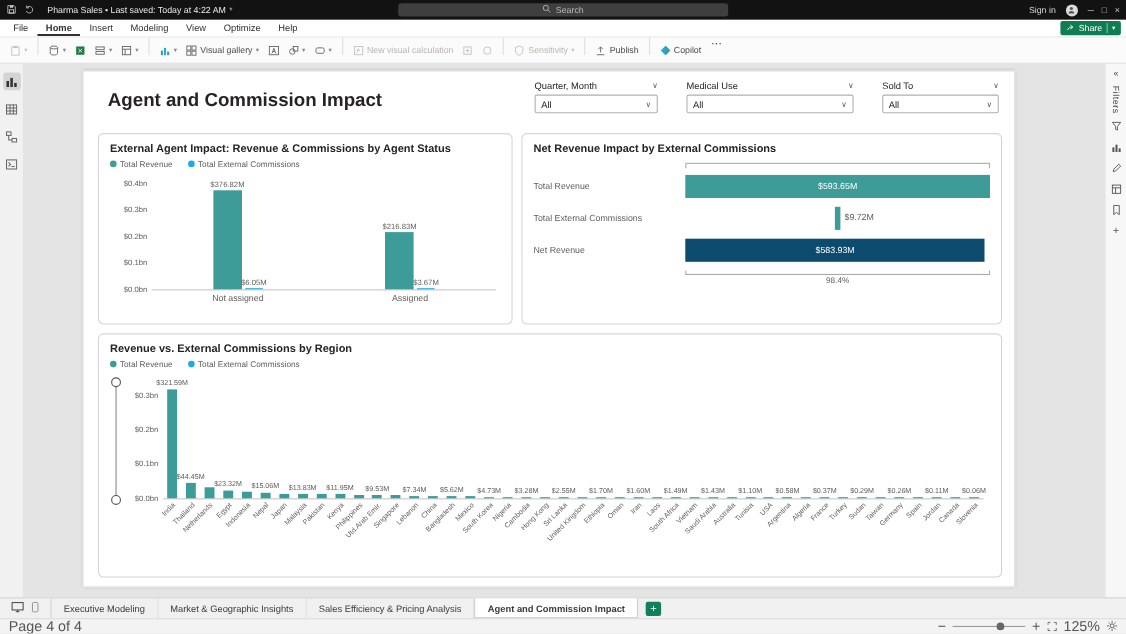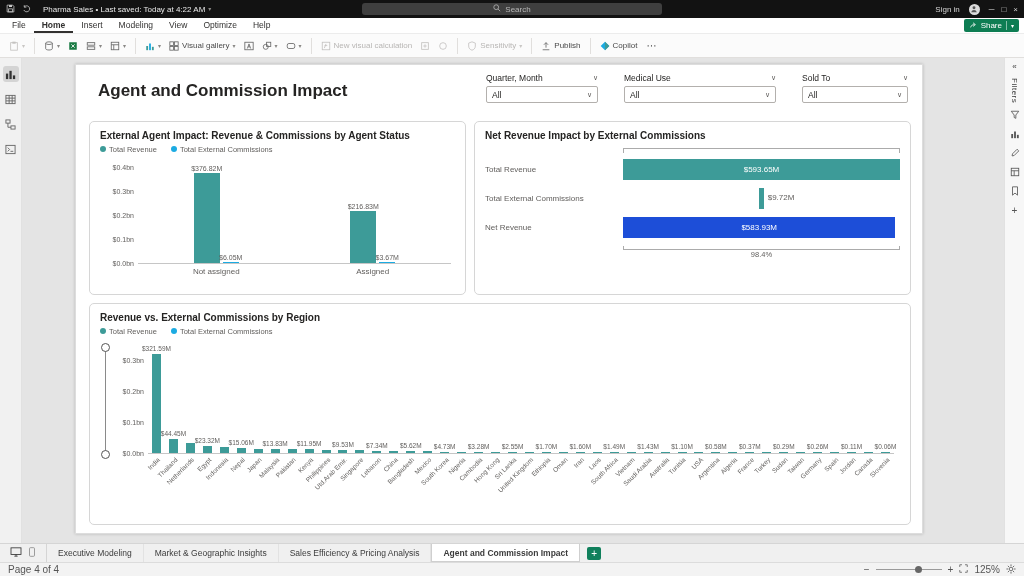--- a/index.html
+++ b/index.html
@@ -16,21 +16,21 @@
   .win-controls{display:flex;gap:7px;color:#cfcfcf;font-size:8px;}
 
   
   .menubar{height:16px;background:#fff;display:flex;align-items:center;font-size:8.5px;color:#323130;border-bottom:1px solid #ececec;position:relative;padding-left:4px;flex:0 0 16px;}
   .menu-item{padding:0 8px;line-height:15px;cursor:pointer;}
   .menu-item.active{font-weight:700;box-shadow:inset 0 -2px 0 #323130;}
   .share-btn{position:absolute;right:5px;top:1px;height:13px;background:#0e7d53;color:#fff;border-radius:2px;display:flex;align-items:center;font-size:8px;padding:0 5px;gap:4px;}
   .share-btn .divider{width:1px;height:9px;background:rgba(255,255,255,.5);}
 
   
-  .ribbon{height:24px;background:#fbfbfb;border-bottom:1px solid #e1dfdd;display:flex;align-items:center;font-size:8px;color:#4a4a4a;padding:0 6px;gap:2px;flex:0 0 24px;}
+  .ribbon{height:24px;background:#fbfbfb;border-bottom:1px solid #e1dfdd;display:flex;font-size:8px;color:#4a4a4a;padding:0 6px;gap:2px;flex:0 0 24px;}
   .rb-sep{width:1px;height:16px;background:#e1dfdd;margin:0 4px;}
   .rb-btn{display:flex;align-items:center;gap:3px;padding:2px 3px;border-radius:2px;white-space:nowrap;}
   .rb-btn.disabled{color:#b8b6b4;}
   .caret{font-size:6px;color:#8a8886;line-height:1;}
   .disabled .caret{color:#c9c7c5;}
   .more-btn{font-size:10px;color:#444;padding:0 4px;}
 
   
   .workspace{display:flex;height:485px;flex:0 0 485px;}
   .left-rail{width:22px;background:#f1f1f1;border-right:1px solid #e1e1e1;display:flex;flex-direction:column;align-items:center;padding-top:8px;gap:9px;}
@@ -96,21 +96,21 @@
   .zoom-slider .line{position:absolute;left:4px;top:3px;bottom:3px;width:1px;background:#8a8a8a;}
   .knob{position:absolute;left:0;width:9px;height:9px;border-radius:50%;background:#fff;border:1.5px solid #555;}
   .knob.top{top:-2px;}.knob.bottom{bottom:-2px;}
 
   
   .tabbar{height:19px;background:#f0f0f0;border-top:1px solid #d5d5d5;display:flex;align-items:stretch;font-size:8.5px;color:#3b3b3b;flex:0 0 19px;}
   .view-icons{display:flex;align-items:center;gap:6px;padding:0 10px;border-right:1px solid #d5d5d5;}
   .page-tab{display:flex;align-items:center;padding:0 11px;cursor:pointer;border-right:1px solid #e2e2e2;}
   .page-tab.active{background:#fff;font-weight:700;border:1px solid #cfcfcf;border-top:none;}
   .add-page{width:14px;height:13px;background:#10805c;color:#fff;border-radius:2px;display:flex;align-items:center;justify-content:center;font-size:10px;align-self:center;margin-left:7px;}
-  .statusbar{height:14px;background:#f3f3f3;border-top:1px solid #dcdcdc;display:flex;align-items:center;font-size:10px;color:#555;padding:0 8px;flex:0 0 14px;}
+  .statusbar{height:14px;background:#f3f3f3;border-top:1px solid #dcdcdc;display:flex;align-items:center;font-size:13px;color:#555;padding:0 8px;flex:0 0 14px;}
   .status-right{margin-left:auto;display:flex;align-items:center;gap:6px;}
   .zoom-track{width:66px;height:1px;background:#9a9a9a;position:relative;}
   .zoom-handle{position:absolute;left:60%;top:-3px;width:7px;height:7px;border-radius:50%;background:#666;}
 </style>
 </head>
 <body>
 
 <div class="app">
 
   <div class="titlebar">
@@ -419,21 +419,21 @@
                 <div class="nr-row">
                   <div class="nr-label">Total External Commissions</div>
                   <div class="nr-track">
                     <div class="nr-bar" style="background: rgb(61, 155, 152); left: 49%; width: 5px;"></div>
                     <span class="nr-side-label" style="left: calc(49% + 9px);">$9.72M</span>
                   </div>
                 </div>
                 <div class="nr-row">
                   <div class="nr-label">Net Revenue</div>
                   <div class="nr-track">
-                    <div class="nr-bar" style="background: #1d4ed8; left: 0px; width: 98.3627%;">$583.93M</div>
+                    <div class="nr-bar" style="background: #0c4a6e; left: 0px; width: 98.3627%;">$583.93M</div>
                   </div>
                 </div>
               </div>
             <div class="bracket-area">
               <div class="bracket bottom"></div>
               <div class="bracket-label">98.4%</div>
             </div>
           </div>
         </div>
 

